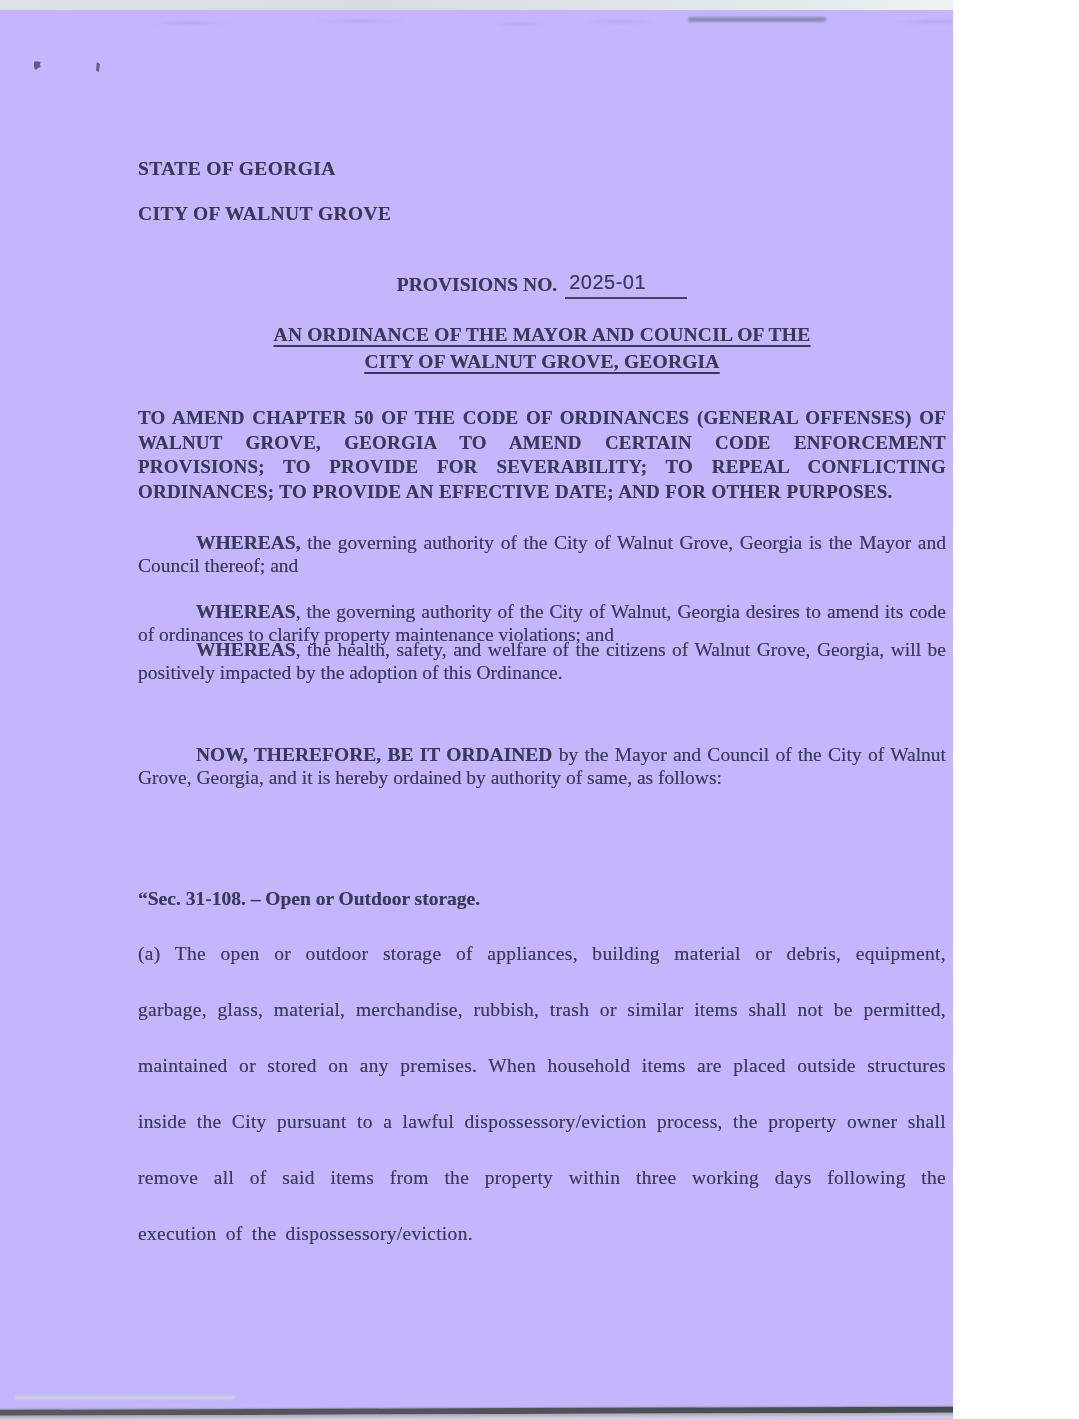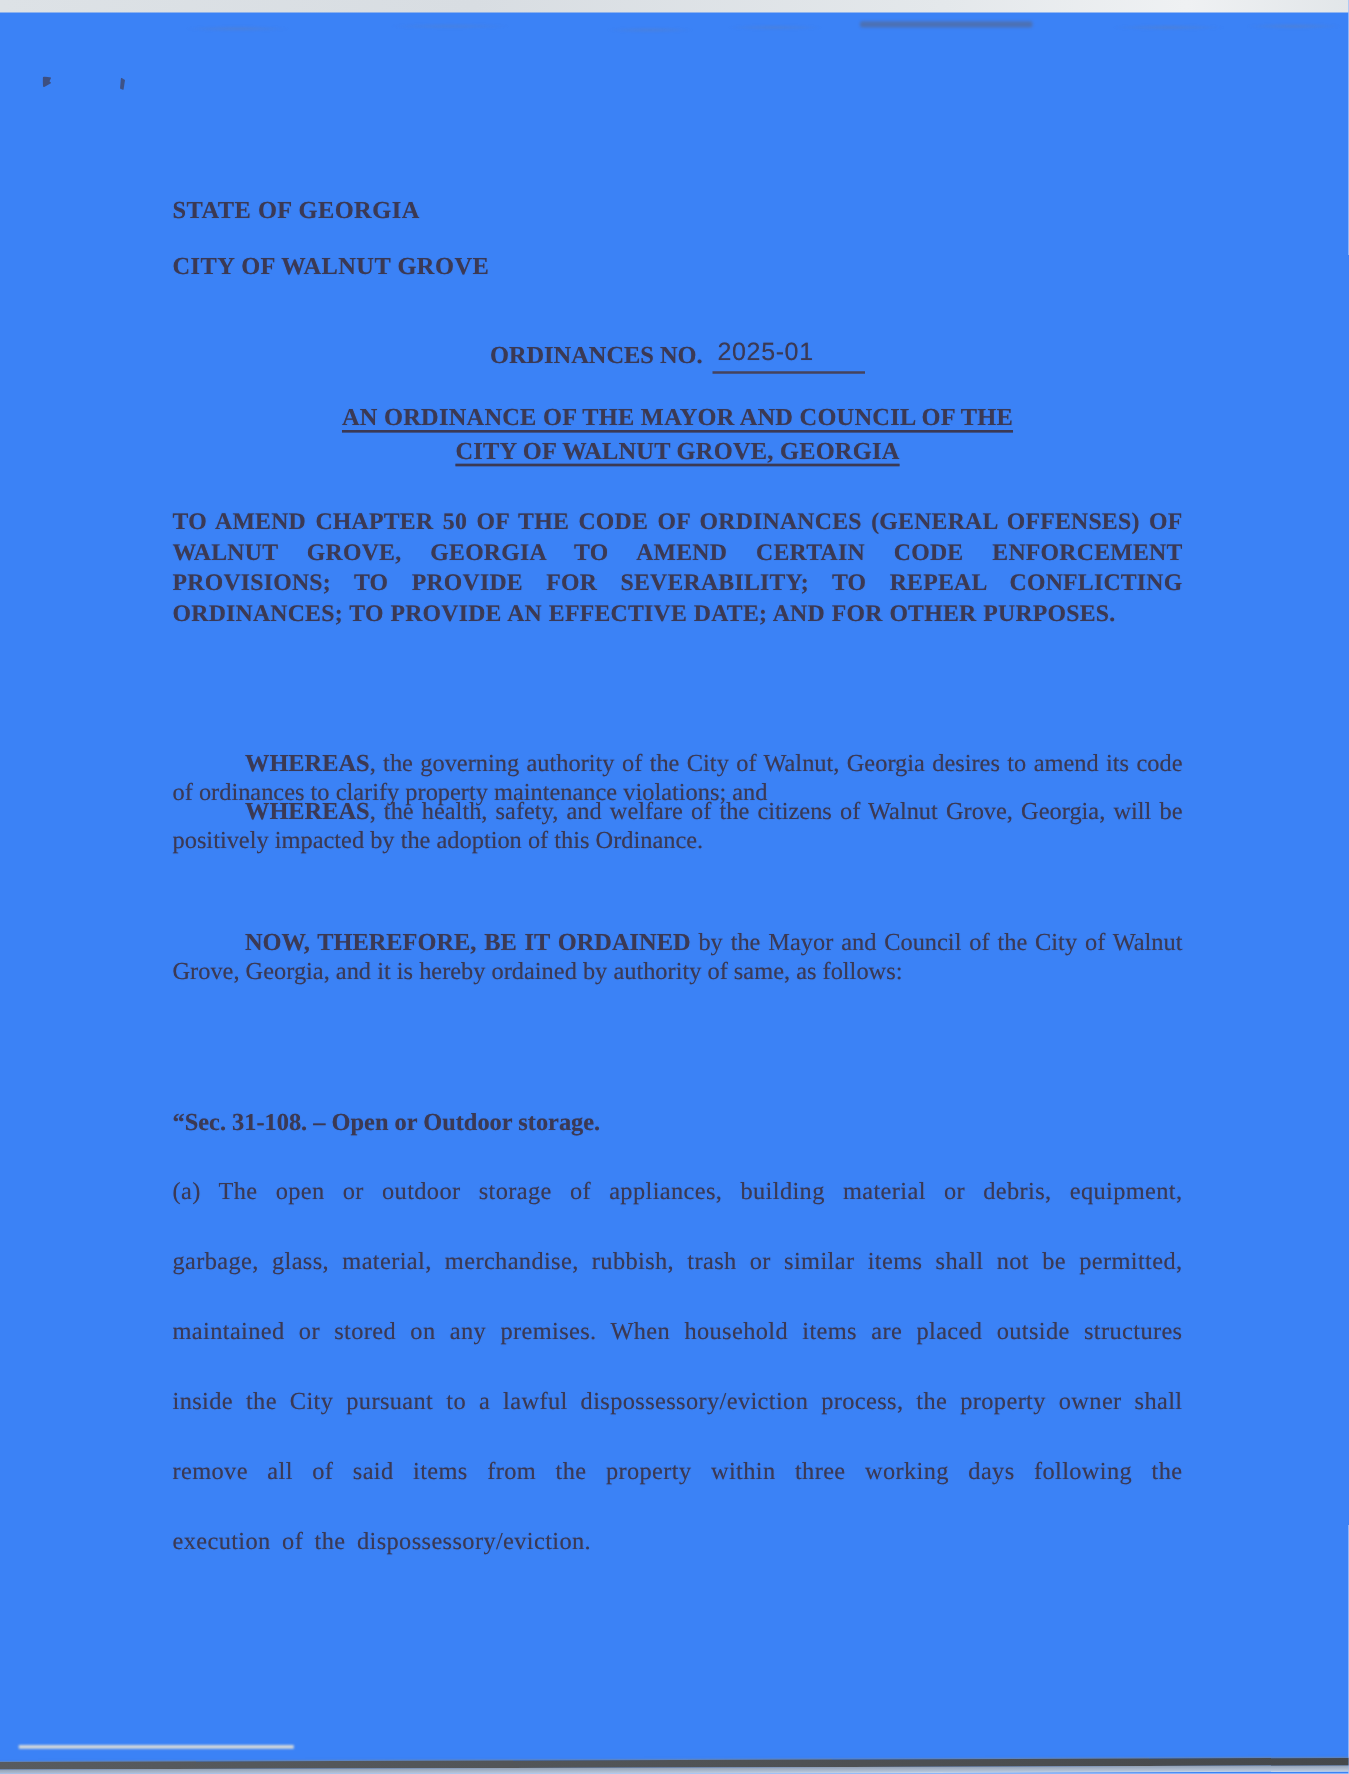--- a/index.html
+++ b/index.html
@@ -1,19 +1,19 @@
 <!DOCTYPE html>
 <html><head>
 <meta charset="utf-8">
 <style>
   html,body { margin:0; padding:0; background:#ffffff; }
   .page {
     position:relative;
-    width:1079px; height:1419px;
-    background:#3b82f6;
+    width:953px; height:1419px;
+    background:#c4b5fd;
     overflow:hidden;
     font-family:"Liberation Serif", serif;
     color:#3b3954;
   }
   .page .txt { text-shadow: 0 0 0.6px rgba(59,57,84,0.55); }
   p { margin:0; }
   .block { position:absolute; left:138px; width:808px; font-size:19.5px; line-height:23px; }
   .center  { text-align:center; }
   .justify { text-align:justify; }
   .indent  { text-indent:58px; }
@@ -98,30 +98,31 @@
   <div class="artifact bottom-strip-wrap">
     <div class="bottom-strip-dark"></div>
     <div class="bottom-strip-light"></div>
   </div>
 
   <p class="block b caps-head txt" style="top:157px">STATE OF GEORGIA</p>
 
   <p class="block b caps-head txt" style="top:202px">CITY OF WALNUT GROVE</p>
 
   <div class="block center ordnum-line txt" style="top:272px">
-    <span class="b">ORDINANCES NO.</span><span class="ordnum-underline"><span class="ordnum">2025-01</span></span>
+    <span class="b">PROVISIONS NO.</span><span class="ordnum-underline"><span class="ordnum">2025-01</span></span>
   </div>
 
   <div class="block center b title-block txt" style="top:321px">
     <span class="u">AN ORDINANCE OF THE MAYOR AND COUNCIL OF THE</span><br>
     <span class="u">CITY OF WALNUT GROVE, GEORGIA</span>
   </div>
 
   <p class="block b justify purpose txt" style="top:406px">TO AMEND CHAPTER 50 OF THE CODE OF ORDINANCES (GENERAL OFFENSES) OF WALNUT GROVE, GEORGIA TO AMEND CERTAIN CODE ENFORCEMENT PROVISIONS; TO PROVIDE FOR SEVERABILITY; TO REPEAL CONFLICTING ORDINANCES; TO PROVIDE AN EFFECTIVE DATE; AND FOR OTHER PURPOSES.</p>
 
+  <p class="block justify indent txt" style="top:531px"><span class="b">WHEREAS,</span><span> the governing authority of the City of Walnut Grove, Georgia is the Mayor and Council thereof; and</span></p>
 
   <p class="block justify indent txt" style="top:600px"><span class="b">WHEREAS</span><span>, the governing authority of the City of Walnut, Georgia desires to amend its code of ordinances to clarify property maintenance violations; and</span></p>
 
   <p class="block justify indent txt" style="top:638px"><span class="b">WHEREAS</span><span>, the health, safety, and welfare of the citizens of Walnut Grove, Georgia, will be positively impacted by the adoption of this Ordinance.</span></p>
 
   <p class="block justify indent txt" style="top:743px"><span class="b">NOW, THEREFORE, BE IT ORDAINED</span><span> by the Mayor and Council of the City of Walnut Grove, Georgia, and it is hereby ordained by authority of same, as follows:</span></p>
 
 
   <p class="block b txt" style="top:887px">“Sec. 31-108. – Open or Outdoor storage.</p>
 

